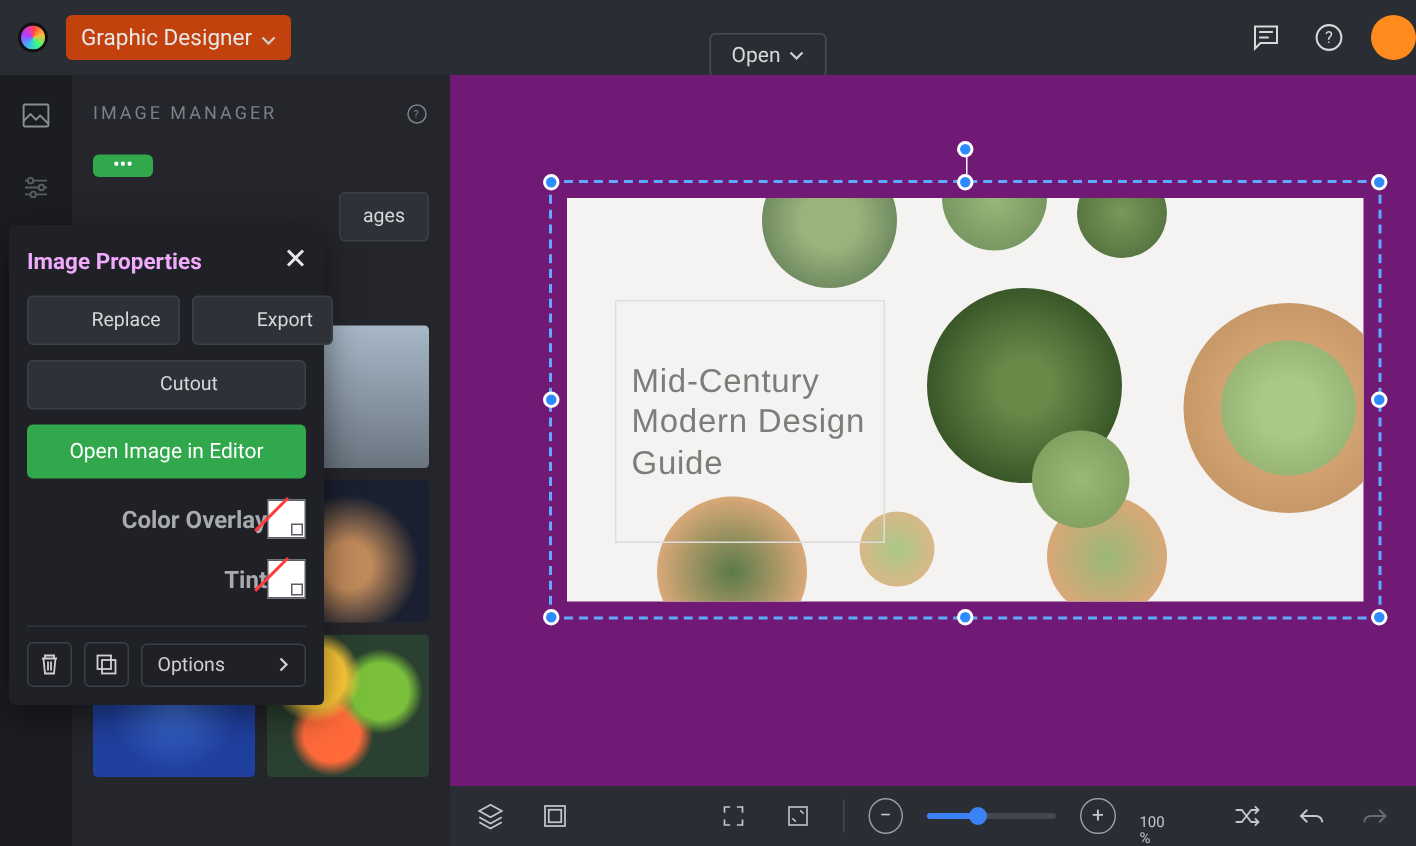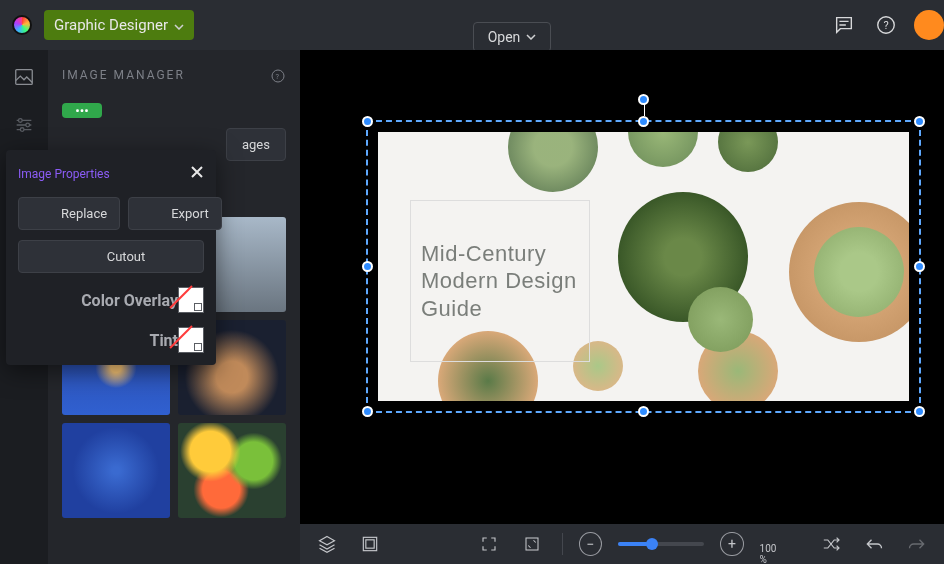--- a/index.html
+++ b/index.html
@@ -1,21 +1,21 @@
 <!DOCTYPE html>
 <html><head>
 <meta charset="utf-8">
 <style>
 * { margin: 0; padding: 0; box-sizing: border-box; font-family: -apple-system, BlinkMacSystemFont, "Segoe UI", Roboto, sans-serif; }
 body { width: 944px; height: 564px; background: #1b1d21; color: #cfd0d2; overflow: hidden; position: relative; }
 
 
 .topbar { height: 50px; background: #2a2d33; display: flex; align-items: center; padding: 0 12px; gap: 12px; }
 .logo { width: 20px; height: 20px; border-radius: 50%; background: conic-gradient(#ff3b3b,#ffb83b,#3bff7a,#3bb0ff,#b03bff,#ff3b87); border: 2px solid #111; }
-.app-selector { display: flex; align-items: center; gap: 6px; background: #4d7c0f; padding: 6px 10px; border-radius: 4px; font-size: 15px; color: #e8e8e8; }
+.app-selector { display: flex; align-items: center; gap: 6px; background: #c2410c; padding: 6px 10px; border-radius: 4px; font-size: 15px; color: #e8e8e8; }
 .topbar-center { flex: 1; display: flex; justify-content: center; gap: 10px; margin-top: 24px; }
 .top-btn { background: transparent; border: 1px solid #4a4d53; color: #d7d8da; padding: 6px 14px; border-radius: 4px; font-size: 14px; display: flex; align-items: center; gap: 6px; cursor: pointer; }
 .topbar-right { display: flex; align-items: center; gap: 14px; }
 .icon-btn { width: 28px; height: 28px; display: flex; align-items: center; justify-content: center; cursor: pointer; color: #d7d8da; }
 .avatar { width: 30px; height: 30px; border-radius: 50%; background: #ff8a1e; margin-right: -12px; }
 
 
 .leftrail { position: absolute; top: 50px; left: 0; width: 48px; height: 514px; background: #1b1d21; display: flex; flex-direction: column; align-items: center; padding-top: 16px; gap: 22px; }
 .rail-icon { color: #6a6d73; cursor: pointer; }
 
@@ -25,34 +25,34 @@
 .upload-row { display: flex; gap: 8px; margin-bottom: 10px; }
 .btn-green { background: #30a84b; color: #fff; border: none; border-radius: 4px; padding: 10px 0; font-size: 15px; cursor: pointer; flex: 1; text-align: center; }
 .btn-more { width: 40px; background: #30a84b; border: none; border-radius: 4px; color: #fff; cursor: pointer; display: flex; align-items: center; justify-content: center; }
 .btn-dark { background: #2e3138; border: 1px solid #3d4047; color: #d7d8da; padding: 8px 12px; border-radius: 4px; font-size: 13px; cursor: pointer; }
 .thumb-grid { display: grid; grid-template-columns: 1fr 1fr; gap: 8px; margin-top: 56px; }
 .thumb { height: 95px; border-radius: 3px; background-size: cover; background-position: center; }
 
 
 .props { position: absolute; top: 150px; left: 6px; width: 210px; background: #1f2126; border-radius: 4px; padding: 14px 12px 12px 12px; box-shadow: 0 6px 24px rgba(0,0,0,.5); z-index: 20; }
 .props-header { display: flex; justify-content: space-between; align-items: center; margin-bottom: 14px; }
-.props-title { color: #8b5cf6; font-size: 12px; }
+.props-title { color: #f0abfc; font-size: 15px; font-weight: bold; }
 .btn-row { display: flex; gap: 8px; margin-bottom: 10px; }
 .btn-row .btn-dark { flex: 1; text-align: center; padding-left: 42px; }
 .btn-green-wide { width: 100%; background: #30a84b; color: #fff; border: none; border-radius: 4px; padding: 10px 0; font-size: 14px; cursor: pointer; }
 .swatch-row { display: flex; justify-content: flex-end; align-items: center; margin: 14px 0 0 0; font-size: 16px; color: #a8aab0; font-weight: bold; }
 .swatch { width: 26px; height: 26px; background: #fff; position: relative; border: 1px solid #5a5d63; }
 .swatch::before { content: ""; position: absolute; top: -2px; left: 50%; width: 2px; height: 130%; background: #ff3b3b; transform: rotate(45deg); transform-origin: top; }
 .swatch::after { content: ""; position: absolute; bottom: 1px; right: 1px; width: 6px; height: 6px; border: 1px solid #5a5d63; }
 .options-row { display: flex; align-items: center; gap: 8px; margin-top: 18px; border-top: 1px solid #33363c; padding-top: 10px; }
 .sq-btn { width: 30px; height: 30px; border: 1px solid #3d4047; border-radius: 4px; display: flex; align-items: center; justify-content: center; cursor: pointer; color: #cfd0d2; }
 .options-pill { flex: 1; display: flex; justify-content: space-between; align-items: center; padding: 6px 10px; border: 1px solid #3d4047; border-radius: 4px; font-size: 13px; cursor: pointer; }
 
 
-.canvas-area { position: absolute; top: 50px; left: 300px; width: 644px; height: 474px; background: #000000; }
+.canvas-area { position: absolute; top: 50px; left: 300px; width: 644px; height: 474px; background: #701a75; }
 .bounding { position: absolute; top: 70px; left: 66px; width: 555px; height: 293px; border: 2px dashed #5fa9ff; }
 .handle { width: 11px; height: 11px; background: #2e8bff; border: 2px solid #fff; border-radius: 50%; position: absolute; }
 .h-tl{top:-6px;left:-6px}.h-tr{top:-6px;right:-6px}.h-bl{bottom:-6px;left:-6px}.h-br{bottom:-6px;right:-6px}
 .h-tm{top:-6px;left:50%;margin-left:-6px}.h-bm{bottom:-6px;left:50%;margin-left:-6px}
 .h-ml{top:50%;left:-6px;margin-top:-6px}.h-mr{top:50%;right:-6px;margin-top:-6px}
 .rotate{top:-28px;left:50%;margin-left:-6px}
 .rotate-line{position:absolute;top:-18px;left:50%;width:1px;height:12px;background:#fff}
 .design { position: absolute; top: 10px; left: 10px; right: 10px; bottom: 10px; background: #f4f3f1; overflow: hidden; }
 .design-text-box { position: absolute; top: 68px; left: 32px; width: 180px; height: 162px; border: 1px solid #ddd; padding: 10px; display:flex; align-items:center;}
 .design-text { font-family: "Helvetica Neue", Arial, sans-serif; font-size: 22px; color: #7a7e7a; line-height: 1.25; font-weight: 400; letter-spacing: .5px; text-align:left;}
@@ -165,27 +165,47 @@
         </svg>
     </span>
   </div>
   <div class="btn-row">
     <button class="btn-dark"><span>Replace</span></button>
     <button class="btn-dark"><span>Export</span></button>
   </div>
   <div class="btn-row">
     <button class="btn-dark"><span>Cutout</span></button>
   </div>
+  <button class="btn-green-wide"><span>Open Image in Editor</span></button>
   <div class="swatch-row">
     <span>Color Overlay</span>
     <div class="swatch"></div>
   </div>
   <div class="swatch-row">
     <span>Tint</span>
     <div class="swatch"></div>
+  </div>
+  <div class="options-row">
+    <div class="sq-btn">
+      <svg width="14" height="16" viewBox="0 0 14 16">
+          <path d="M2 4h10M4 4V2h6v2M3 4l1 10h6l1-10M6 6v6M8 6v6" stroke="#cfd0d2" stroke-width="1.2" fill="none"></path>
+        </svg>
+    </div>
+    <div class="sq-btn">
+      <svg width="16" height="16" viewBox="0 0 16 16">
+          <rect x="2" y="2" width="9" height="9" stroke="#cfd0d2" fill="none" stroke-width="1.2"></rect>
+          <rect x="5" y="5" width="9" height="9" stroke="#cfd0d2" fill="none" stroke-width="1.2"></rect>
+        </svg>
+    </div>
+    <div class="options-pill">
+      <span>Options</span>
+      <svg width="7" height="10" viewBox="0 0 7 10">
+          <path d="M1 1l4 4-4 4" stroke="#cfd0d2" stroke-width="1.5" fill="none"></path>
+        </svg>
+    </div>
   </div>
 </div>
 
 <div class="canvas-area">
   <div class="bounding">
     <div class="rotate-line"></div>
     <div class="handle rotate"></div>
     <div class="handle h-tl"></div>
     <div class="handle h-tm"></div>
     <div class="handle h-tr"></div>

